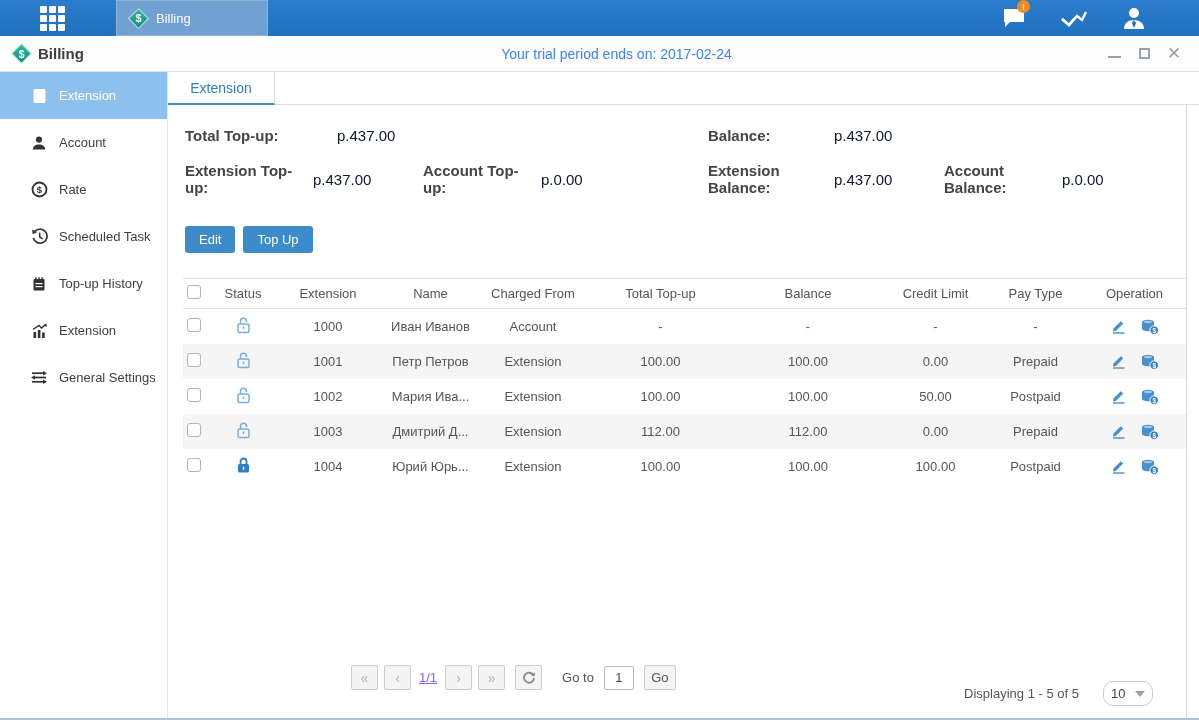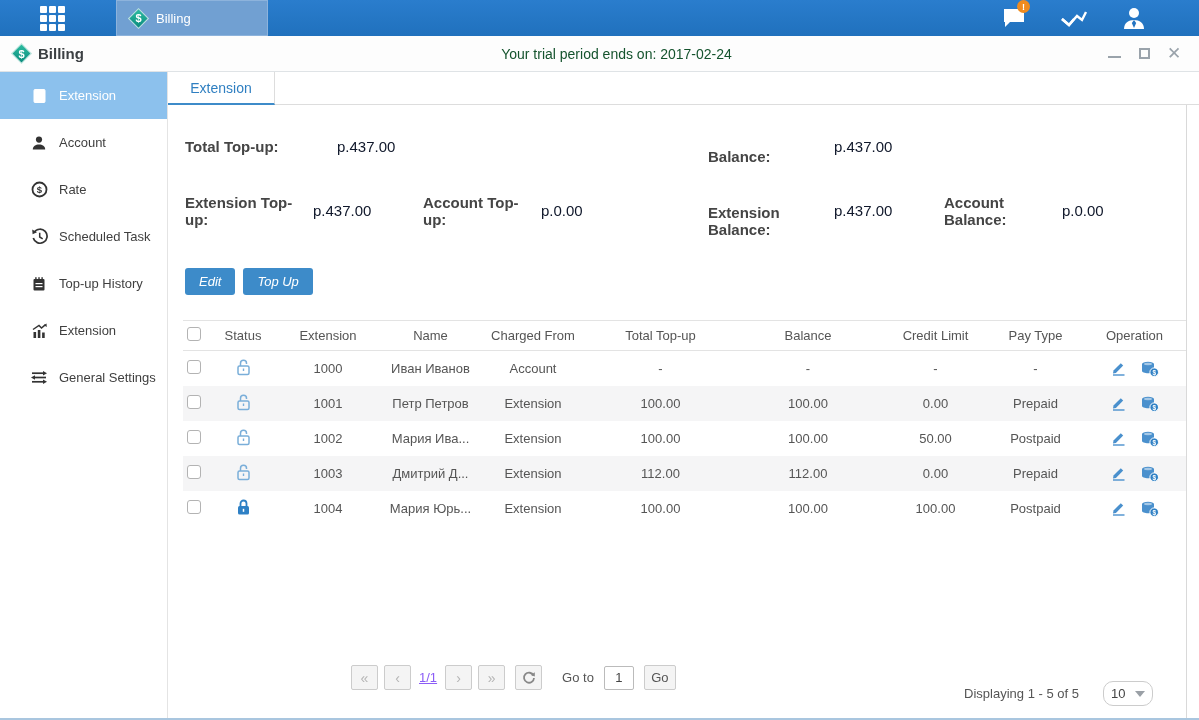--- a/index.html
+++ b/index.html
@@ -16,21 +16,21 @@
   .diamond::before { content:""; position:absolute; inset:2px; transform:rotate(45deg); background:linear-gradient(135deg,#2dbda1,#0b8b7d); border:1px solid #bfe5de; }
   .diamond b { position:relative; color:#fff; font-size:11px; font-weight:bold; z-index:1; }
   .topbar-right { margin-left:auto; display:flex; align-items:center; gap:26px; padding-right:48px; }
   .tb-icon { position:relative; width:34px; height:26px; display:flex; align-items:center; justify-content:center; cursor:pointer; }
   .badge { position:absolute; top:-5px; right:1px; width:13px; height:13px; border-radius:50%; background:#ef8b1f; color:#fff; font-size:9px; font-weight:bold; display:flex; align-items:center; justify-content:center; }
 
   
   .titlebar { height:36px; background:#fdfdfd; border-bottom:1px solid #dfe3e6; display:flex; align-items:center; position:relative; flex-shrink:0; }
   .title-left { display:flex; align-items:center; gap:7px; padding-left:12px; }
   .win-title { font-size:15px; font-weight:bold; color:#3c4043; }
-  .trial { position:absolute; left:0; right:0; text-align:center; font-size:14px; color:#14532d; pointer-events:none;margin-left:34px; }
+  .trial { position:absolute; left:0; right:0; text-align:center; font-size:14px; color:#3b82f6; pointer-events:none;margin-left:34px; }
   .win-controls { margin-left:auto; display:flex; align-items:center; gap:16px; padding-right:18px; }
   .wc { width:14px; height:12px; display:inline-flex; align-items:center; justify-content:center; color:#9aa3ab; cursor:pointer; }
   .wc-min { border-bottom:2px solid #9aa3ab; height:8px; width:13px; }
   .wc-max { width:11px; height:11px; border:2px solid #9aa3ab; }
   .wc-close { font-size:17px; line-height:1; }
 
   
   .app-body { flex:1; display:flex; min-height:0; }
   .sidebar { width:168px; border-right:1px solid #e4e4e4; background:#fff; flex-shrink:0; }
   .side-item { height:47px; display:flex; align-items:center; gap:11px; padding-left:30px; font-size:13px; color:#3f3f3f; cursor:pointer; }
@@ -42,27 +42,27 @@
   .content::after { content:""; position:absolute; top:33px; bottom:0; right:12px; width:1px; background:#d9d9d9; }
 
   .tabstrip { height:33px; display:flex; border-bottom:1px solid #ddd; flex-shrink:0; }
   .tab { width:107px; display:flex; align-items:center; justify-content:center; font-size:14px; color:#2f7fc1; border-right:1px solid #ddd; border-bottom:2px solid #3d8bc9; margin-bottom:-1px; background:#fff; cursor:pointer; }
 
   .summary { padding:22px 0 0 17px; font-size:15px; color:#555; }
   .sum-row { display:flex; margin-bottom:18px; }
   .sum-half { width:50%; display:flex; align-items:center; }
   .sum-half.right { padding-left:16px; }
   .lbl { font-weight:bold; color:#454545; }
-  .w150 { width:152px; } .w128 { width:128px; } .w125 { width:126px;margin-top:21px; }
+  .w150 { width:152px; } .w128 { width:128px; } .w125 { width:126px; }
   .val { color:#0f172a; }
   .vw { width:110px; }
   .gap2 { width:118px; }
 
   .btn-row { display:flex; gap:8px; padding:12px 0 0 17px; }
-  .btn { background:#3d8bc9; color:#fff; border:none; border-radius:3px; font-size:13px; height:27px; padding:0 14px; cursor:pointer; font-family:inherit;font-style:italic; }
+  .btn { background:#3d8bc9; color:#fff; border:none; border-radius:3px; font-size:13px; height:27px; padding:0 14px; cursor:pointer; font-family:inherit; }
 
   
   .table { margin:25px 13px 0 15px; font-size:13px; color:#555; }
   .tr { display:flex; align-items:center; height:35px; }
   .tr.head { height:31px; border-top:1px solid #e3e3e3; border-bottom:1px solid #e3e3e3; color:#555; }
   .tr.alt { background:#f5f5f6; }
   .td { text-align:center; overflow:hidden; white-space:nowrap; }
   .c-check { width:30px; text-align:left; padding-left:4px; }
   .c-status { width:60px; }
   .c-ext { width:110px; }
@@ -442,21 +442,21 @@
             
             <span>
               <svg width="15" height="17" viewBox="0 0 15 17">
                     <rect x="2" y="7" width="11" height="8.5" rx="1.5" fill="#2e80c5"></rect>
                     <path d="M4.5 7.5 V4.5 a3 3 0 0 1 6 0 V7.5" fill="none" stroke="#2e80c5" stroke-width="1.8"></path>
                     <path d="M7.5 9.8 v3" stroke="#fff" stroke-width="1.5"></path>
                   </svg>
             </span>
           </div>
           <div class="td c-ext">1004</div>
-          <div class="td c-name">Мария Юрь...</div>
+          <div class="td c-name">Юрий Юрь...</div>
           <div class="td c-charged">Extension</div>
           <div class="td c-topup">100.00</div>
           <div class="td c-balance">100.00</div>
           <div class="td c-credit">100.00</div>
           <div class="td c-pay">Postpaid</div>
           <div class="td c-op">
             <span class="opicon">
               <svg width="16" height="15" viewBox="0 0 16 15">
                     <path d="M2.5 9.5 L9.8 2.2 L12.2 4.6 L4.9 11.9 L2 12.4 Z" fill="#4a90cd"></path>
                     <path d="M2 14 H13.5" stroke="#4a90cd" stroke-width="1.4"></path>

